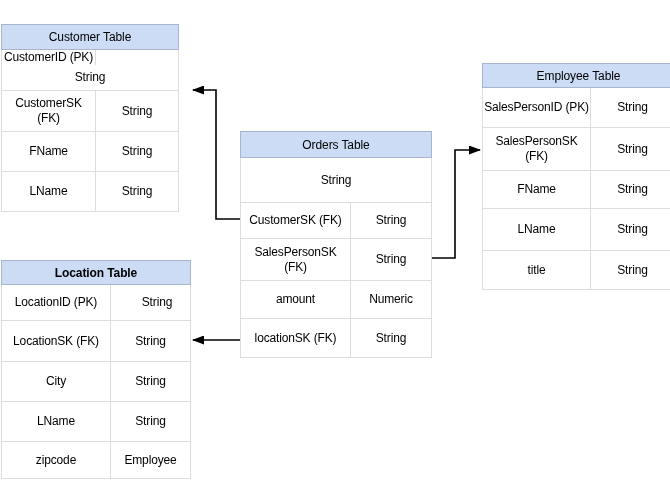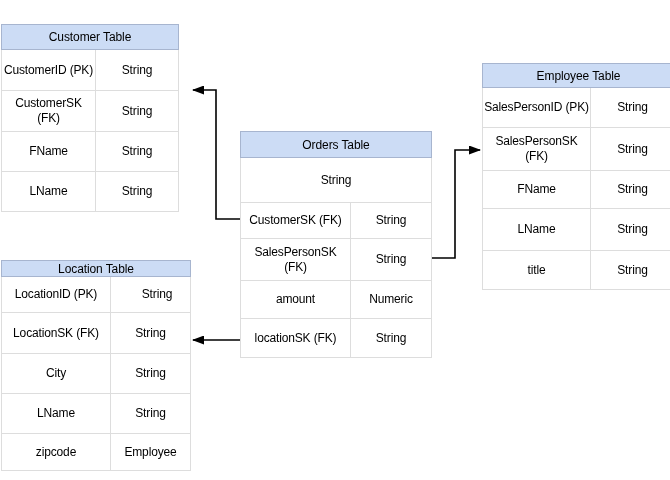--- a/index.html
+++ b/index.html
@@ -58,21 +58,21 @@
   }
 </style>
 </head>
 <body>
 
 <div class="canvas">
 
   <div class="er-table" style="left:1px; top:3px; width:178px;margin-top:21px;">
     <div class="thead">Customer Table</div>
     <div class="tbody">
-      <div class="trow" style="height:40px;">
+      <div class="trow" style="height:40px;flex-direction:column;">
         <div class="cell field" style="width:94px;">CustomerID (PK)</div>
         <div class="cell type">String</div>
       </div>
       <div class="trow" style="height:41px;">
         <div class="cell field" style="width:94px;">CustomerSK
 (FK)</div>
         <div class="cell type">String</div>
       </div>
       <div class="trow" style="height:40px;">
         <div class="cell field" style="width:94px;">FName</div>
@@ -132,21 +132,21 @@
         <div class="cell type">String</div>
       </div>
       <div class="trow" style="height:39px;">
         <div class="cell field" style="width:108px;">title</div>
         <div class="cell type">String</div>
       </div>
     </div>
   </div>
 
   <div class="er-table" style="left:1px; top:260px; width:190px;">
-    <div class="thead" style="height:17px;">Location Table</div>
+    <div class="thead" style="height:25px;font-weight:bold;">Location Table</div>
     <div class="tbody">
       <div class="trow" style="height:35px;gap:13px;">
         <div class="cell field" style="width:109px;">LocationID (PK)</div>
         <div class="cell type">String</div>
       </div>
       <div class="trow" style="height:41px;">
         <div class="cell field" style="width:109px;">LocationSK (FK)</div>
         <div class="cell type">String</div>
       </div>
       <div class="trow" style="height:40px;">

